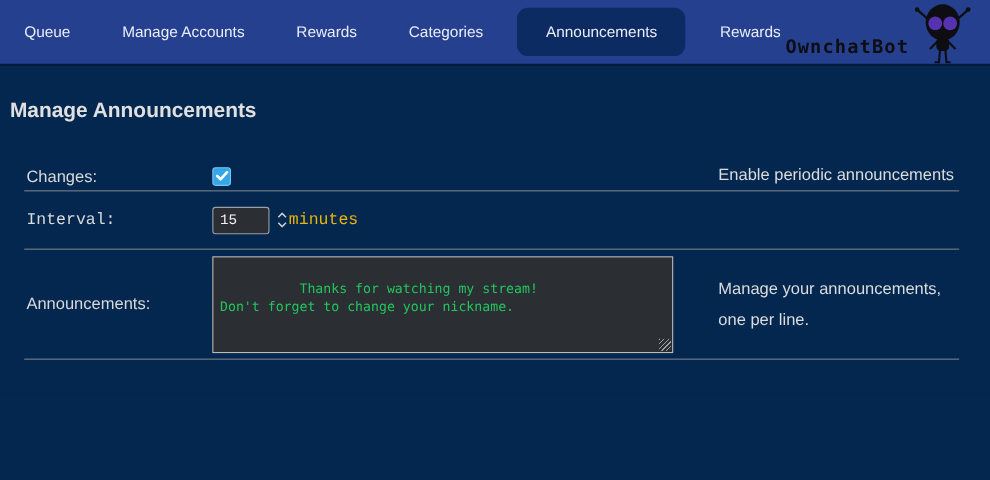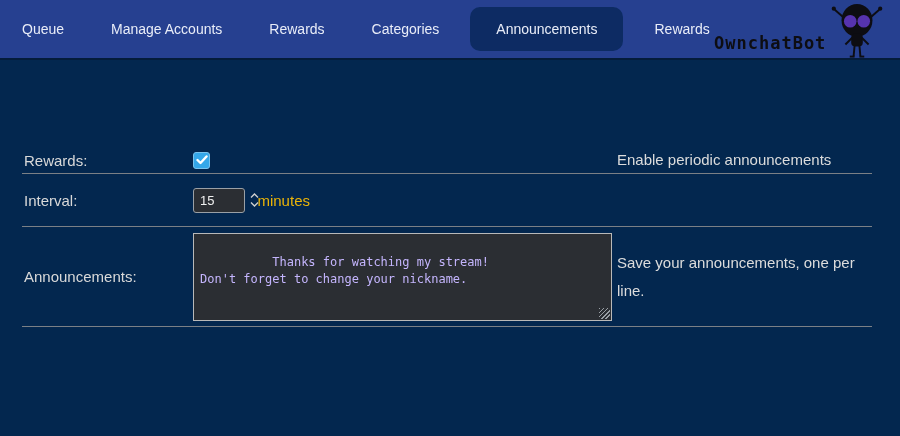--- a/index.html
+++ b/index.html
@@ -34,24 +34,24 @@
     position:absolute; left:9px; top:90px; color:#e0e0e0;
     font-size:19px; font-weight:bold;
   }
 
   .form-table { position:absolute; left:22px; top:146px; width:850px; }
   .form-row {
     display:grid; grid-template-columns:171px 424px 1fr;
     align-items:center; border-bottom:1px solid #7b8086;
   }
   .row-enable { height:28px; }
-  .row-interval { height:53px; }
+  .row-interval { height:53px;font-family:Liberation Mono, monospace; }
   .row-announcements { height:100px; }
   .form-label { color:#d9d9d9; font-size:15px; padding-left:2px; }
-  .form-help { color:#dcdcdc; font-size:15px; line-height:28px; max-width:252px; }
+  .form-help { color:#dcdcdc; font-size:15px; line-height:28px; max-width:252px;margin-left:36px; }
 
   
   .checkbox {
     width:17px; height:17px; border-radius:3px; background:#34a7e9;
     border:1px solid #79c3ee; display:flex; align-items:center;
     justify-content:center; cursor:pointer;
   }
 
   
   .number-input {
@@ -59,21 +59,21 @@
     border-radius:3px; display:inline-flex; vertical-align:middle; cursor:text;gap:36px;
   }
   .number-value { flex:1; color:#f0f0f0; font-size:13px; line-height:23px; padding-left:6px; }
   .spinner { width:16px; display:flex; flex-direction:column; align-items:center; justify-content:center; }
   .spinner svg { display:block; cursor:pointer; }
   .suffix { color:#eab308; font-size:15px; margin-left:8px; vertical-align:middle; }
 
   
   .textarea {
     width:419px; height:88px; background:#2b2e33; border:1px solid #b9b9b9;
-    color:#c4b5fd; font-family:"DejaVu Sans Mono", monospace;
+    color:#22c55e; font-family:"DejaVu Sans Mono", monospace;
     font-size:12px; line-height:17px; padding:3px 6px;
     white-space:pre; overflow:hidden; position:relative; cursor:text;
   }
   .grip {
     position:absolute; right:1px; bottom:1px; width:11px; height:11px;
     background:repeating-linear-gradient(135deg,#9aa0a6 0 1px,transparent 1px 3px);
   }
 
   
   .save-button {
@@ -111,25 +111,26 @@
         <line x1="25" y1="38" x2="18" y2="45" stroke="#0d0d12" stroke-width="2"></line>
         <line x1="35" y1="38" x2="42" y2="45" stroke="#0d0d12" stroke-width="2"></line>
         <line x1="27.5" y1="46" x2="26.5" y2="57" stroke="#0d0d12" stroke-width="2"></line>
         <line x1="32.5" y1="46" x2="33.5" y2="57" stroke="#0d0d12" stroke-width="2"></line>
         <line x1="22.5" y1="57.5" x2="27.5" y2="57.5" stroke="#0d0d12" stroke-width="2"></line>
         <line x1="32.5" y1="57.5" x2="37.5" y2="57.5" stroke="#0d0d12" stroke-width="2"></line>
       </svg>
     </div>
   </div>
 
+  <div class="page-title">Manage Announcements</div>
 
   <div class="form-table">
 
     <div class="form-row row-enable">
-      <div class="form-label">Rewards:</div>
+      <div class="form-label">Changes:</div>
       <div>
         <div class="checkbox">
           <svg width="12" height="10" viewBox="0 0 12 10">
             <polyline points="1.5,5 4.5,8 10.5,1.5" fill="none" stroke="#ffffff" stroke-width="2.4" stroke-linecap="round" stroke-linejoin="round"></polyline>
           </svg>
         </div>
       </div>
       <div class="form-help">Enable periodic announcements</div>
     </div>
 
@@ -153,20 +154,20 @@
 
     <div class="form-row row-announcements">
       <div class="form-label">Announcements:</div>
       <div>
         <div class="textarea">
           <span>Thanks for watching my stream!
 Don't forget to change your nickname.</span>
           <span class="grip"></span>
         </div>
       </div>
-      <div class="form-help">Save your announcements, one per line.</div>
+      <div class="form-help">Manage your announcements, one per line.</div>
     </div>
 
   </div>
 
   <button class="save-button">Save Changes</button>
 
 </div>
 
 </body></html>

